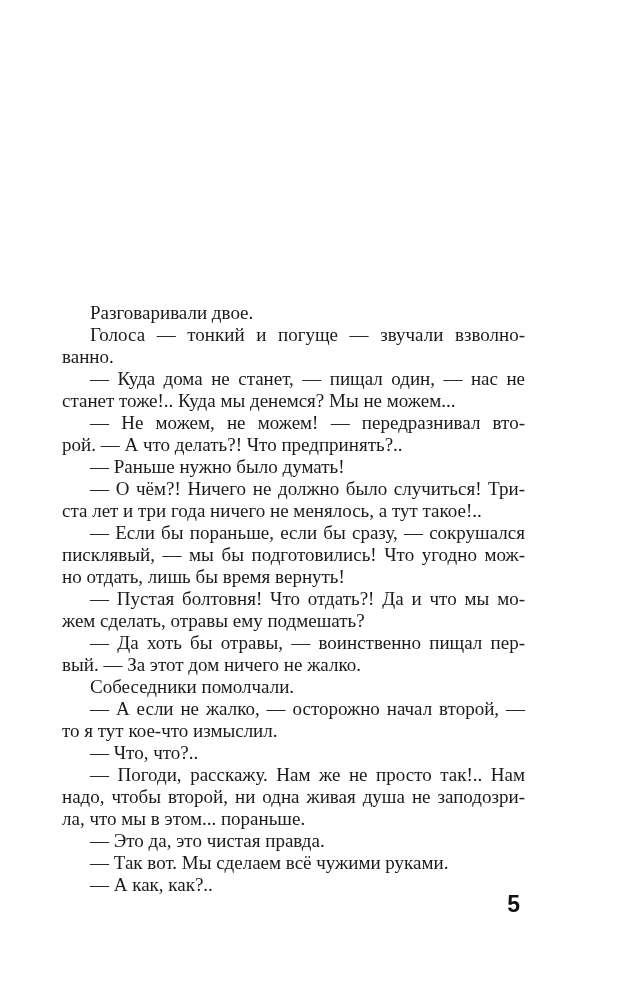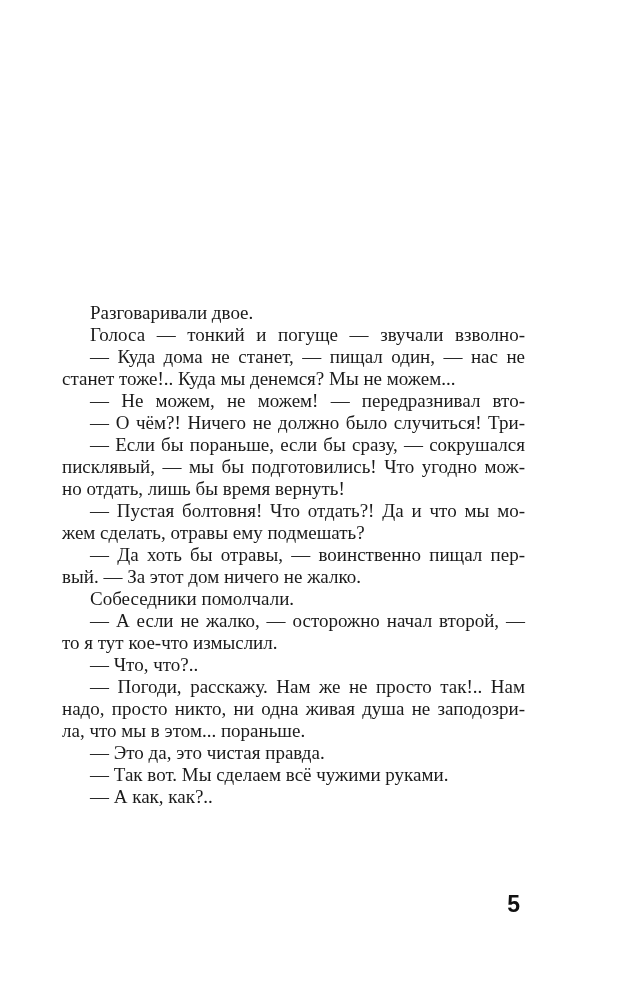--- a/index.html
+++ b/index.html
@@ -55,37 +55,41 @@
   }
 </style>
 </head>
 <body>
 
 <div class="book-page">
 
   <div class="text-block">
     <div class="ln ind">Разговаривали двое.</div>
     <div class="ln ind jst">Голоса — тонкий и погуще — звучали взволно-</div>
+    <div class="ln">ванно.</div>
     <div class="ln ind jst">— Куда дома не станет, — пищал один, — нас не</div>
     <div class="ln">станет тоже!.. Куда мы денемся? Мы не можем...</div>
     <div class="ln ind jst">— Не можем, не можем! — передразнивал вто-</div>
+    <div class="ln">рой. — А что делать?! Что предпринять?..</div>
+    <div class="ln ind">— Раньше нужно было думать!</div>
     <div class="ln ind jst">— О чём?! Ничего не должно было случиться! Три-</div>
+    <div class="ln">ста лет и три года ничего не менялось, а тут такое!..</div>
     <div class="ln ind jst">— Если бы пораньше, если бы сразу, — сокрушался</div>
     <div class="ln jst">писклявый, — мы бы подготовились! Что угодно мож-</div>
     <div class="ln">но отдать, лишь бы время вернуть!</div>
     <div class="ln ind jst">— Пустая болтовня! Что отдать?! Да и что мы мо-</div>
     <div class="ln">жем сделать, отравы ему подмешать?</div>
     <div class="ln ind jst">— Да хоть бы отравы, — воинственно пищал пер-</div>
     <div class="ln">вый. — За этот дом ничего не жалко.</div>
     <div class="ln ind">Собеседники помолчали.</div>
     <div class="ln ind jst">— А если не жалко, — осторожно начал второй, —</div>
     <div class="ln">то я тут кое-что измыслил.</div>
     <div class="ln ind">— Что, что?..</div>
     <div class="ln ind jst">— Погоди, расскажу. Нам же не просто так!.. Нам</div>
-    <div class="ln jst">надо, просто никто, ни одна живая душа не заподозри-</div>
+    <div class="ln jst">надо, чтобы второй, ни одна живая душа не заподозри-</div>
     <div class="ln">ла, что мы в этом... пораньше.</div>
     <div class="ln ind">— Это да, это чистая правда.</div>
     <div class="ln ind">— Так вот. Мы сделаем всё чужими руками.</div>
     <div class="ln ind">— А как, как?..</div>
   </div>
 
   <div class="page-number">5</div>
 
 </div>
 

